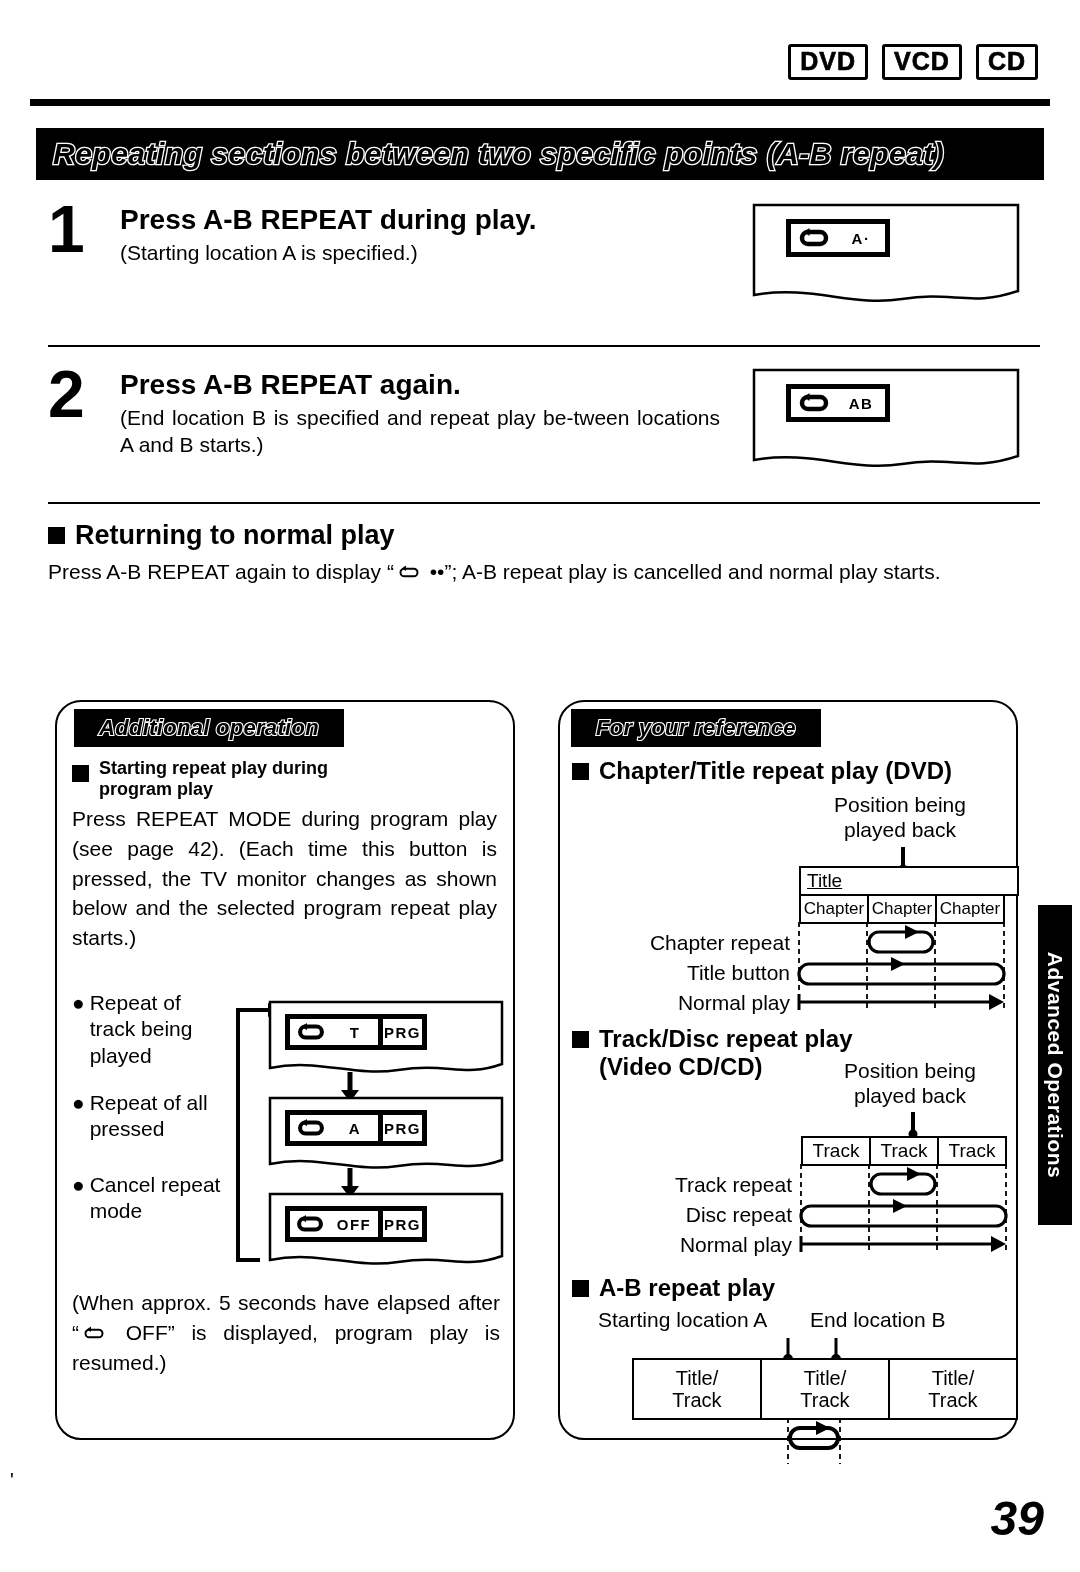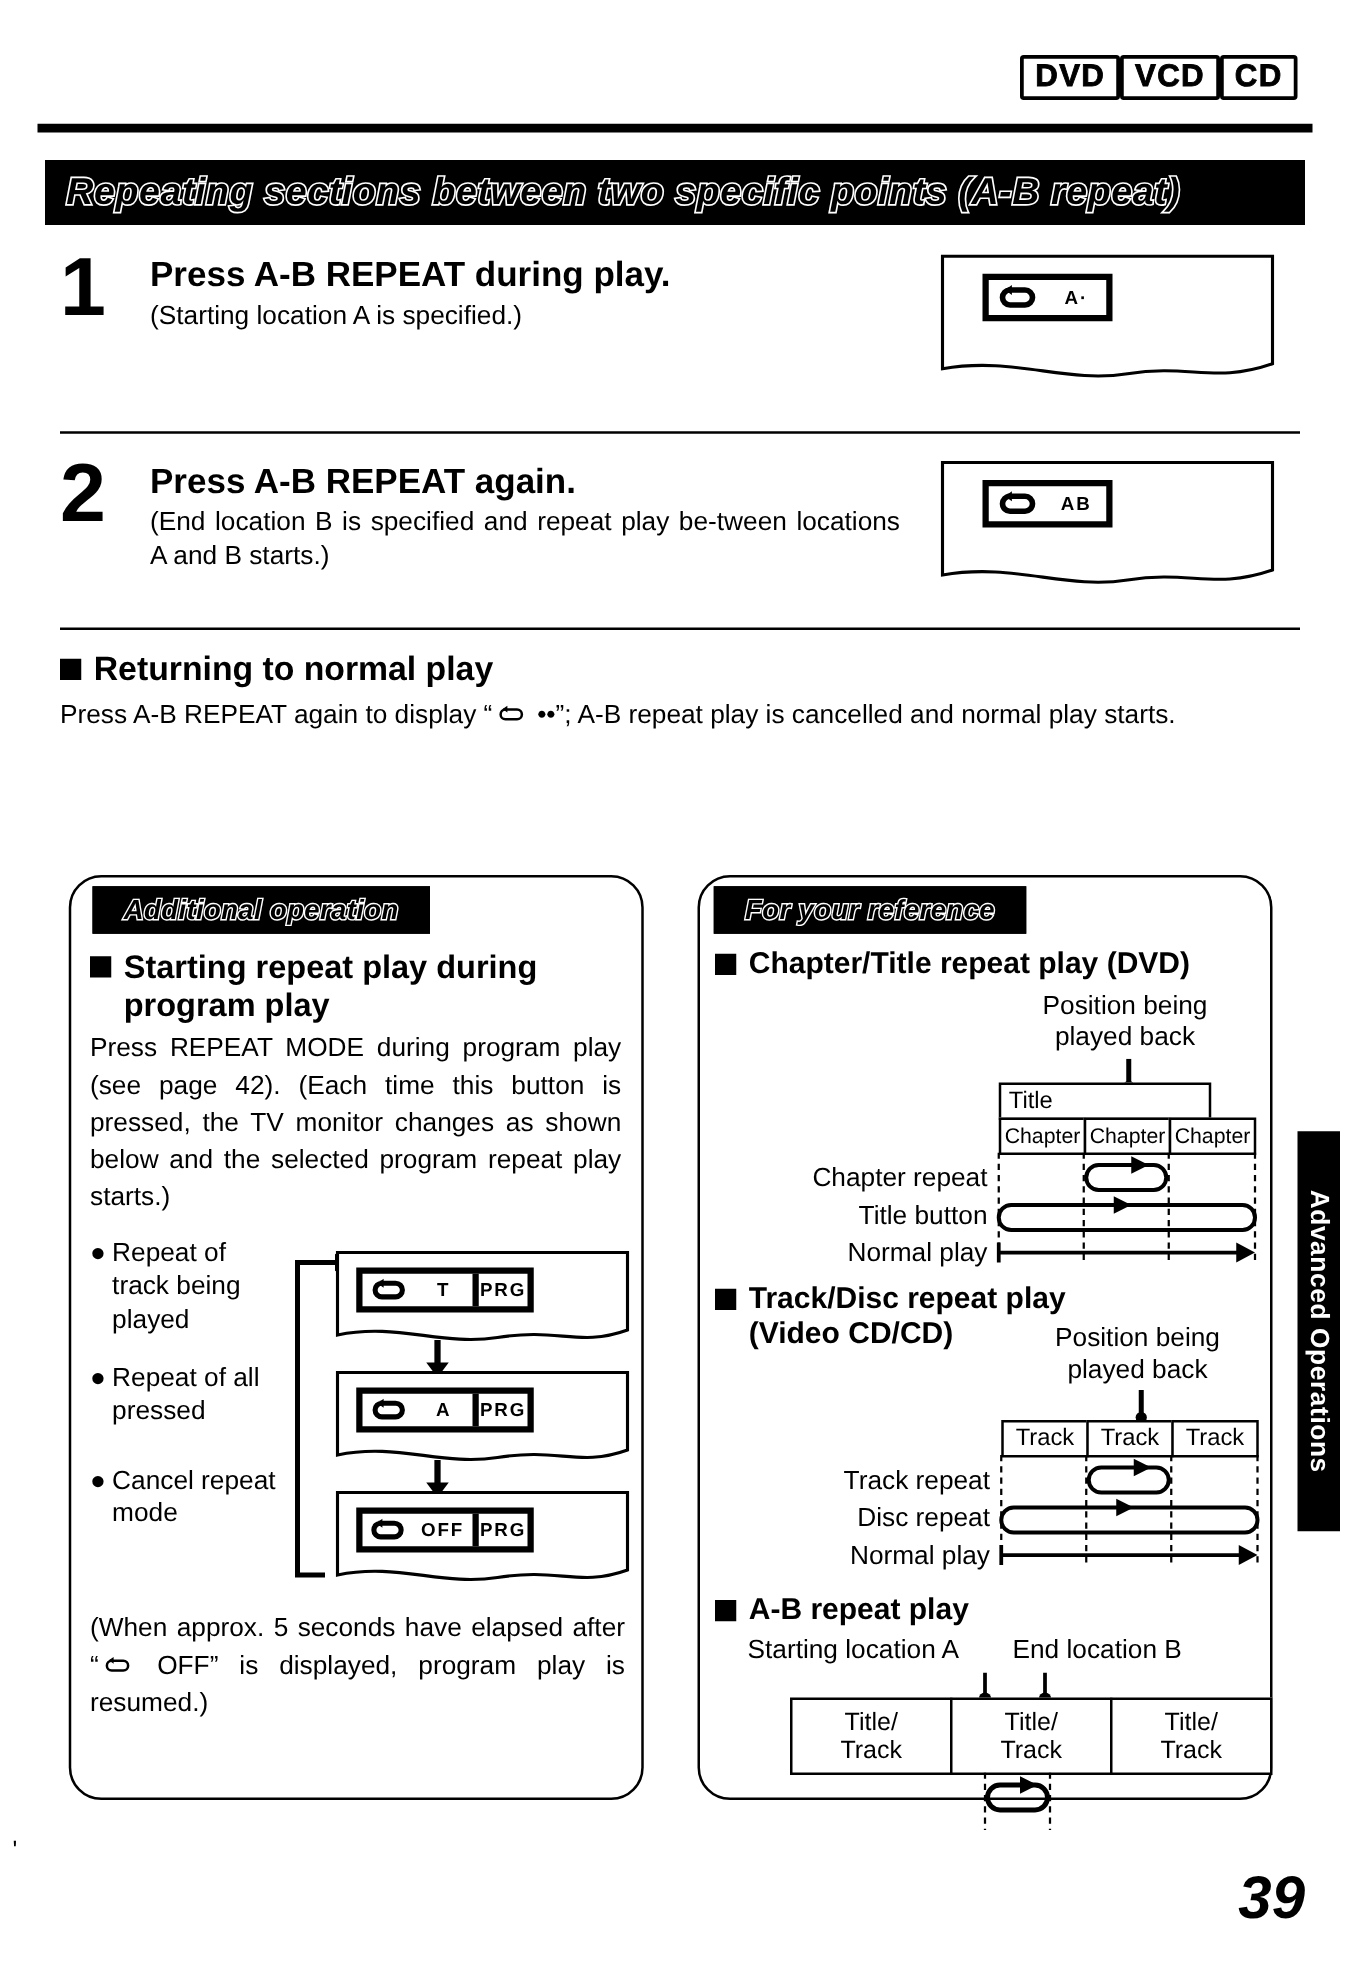--- a/index.html
+++ b/index.html
@@ -3,21 +3,21 @@
 <meta charset="utf-8">
 <style>
   html,body{margin:0;padding:0;}
   body{
     width:1080px;height:1572px;background:#fff;position:relative;
     font-family:"Liberation Sans", sans-serif;color:#000;overflow:hidden;
   }
   .page{position:absolute;inset:0;}
 
   
-  .media-row{position:absolute;top:44px;right:42px;display:flex;align-items:center;}
+  .media-row{position:absolute;top:44px;right:42px;display:flex;gap:14px;align-items:center;}
   .badge{
     border:3px solid #000;border-radius:3px;padding:2px 9px 3px;
     font-weight:bold;font-size:25px;letter-spacing:1px;line-height:1;
     -webkit-text-stroke:0.7px #000;
   }
   .badge span{display:inline-block;}
   .rule-top{position:absolute;left:30px;right:30px;top:99px;height:7px;background:#000;}
 
   
   .banner{
@@ -178,21 +178,21 @@
       </svg><span> ••”; A-B repeat play is cancelled and normal play starts.</span>
     </div>
   </div>
 
   <div class="panel" style="left:55px;top:700px;width:460px;height:740px;"></div>
   <div class="panel-tag" style="left:74px;top:709px;width:270px;height:38px;">
     <span>Additional operation</span>
   </div>
 
   <div style="position:absolute;left:72px;top:758px;width:425px;">
-    <div class="h2" style="align-items:flex-start;font-size:26px;">
+    <div class="h2" style="align-items:flex-start;font-size:18px;">
       <span class="sq" style="margin-top:7px;flex:none;"></span>
       <span>
         <span>Starting repeat play during</span><br>
         <span>program play</span>
       </span>
     </div>
     <div class="p-txt" style="margin-top:4px;">Press REPEAT MODE during program play (see page 42). (Each time this button is pressed, the TV monitor changes as shown below and the selected program repeat play starts.)</div>
   </div>
 
   <div style="position:absolute;left:72px;top:990px;width:175px;">
@@ -308,21 +308,21 @@
   </div>
   <div class="centerlbl" style="left:800px;top:792px;width:200px;">
     <span>Position being</span><br>
     <span>played back</span>
   </div>
   <svg style="position:absolute;left:893px;top:847px;" width="20" height="26">
     <path d="M10,0 L10,20" stroke="#000" stroke-width="4"></path>
       <circle cx="10" cy="22" r="4.5" fill="#000"></circle>
   </svg>
 
-  <div class="cellbox" style="left:799px;top:866px;width:170px;height:30px;justify-content:flex-start;padding-left:6px;">Title</div>
+  <div class="cellbox" style="left:799px;top:866px;width:220px;height:30px;justify-content:flex-start;padding-left:6px;text-decoration:underline;">Title</div>
   <div class="cellbox" style="left:799px;top:894px;width:70px;height:30px;font-size:17px;">Chapter</div>
   <div class="cellbox" style="left:867px;top:894px;width:70px;height:30px;font-size:17px;">Chapter</div>
   <div class="cellbox" style="left:935px;top:894px;width:70px;height:30px;font-size:17px;">Chapter</div>
 
   <div class="lbl" style="left:600px;top:930px;width:190px;">Chapter repeat</div>
   <div class="lbl" style="left:600px;top:960px;width:190px;">Title button</div>
   <div class="lbl" style="left:600px;top:990px;width:190px;">Normal play</div>
 
   <svg style="position:absolute;left:795px;top:922px;" width="215" height="95">
 

